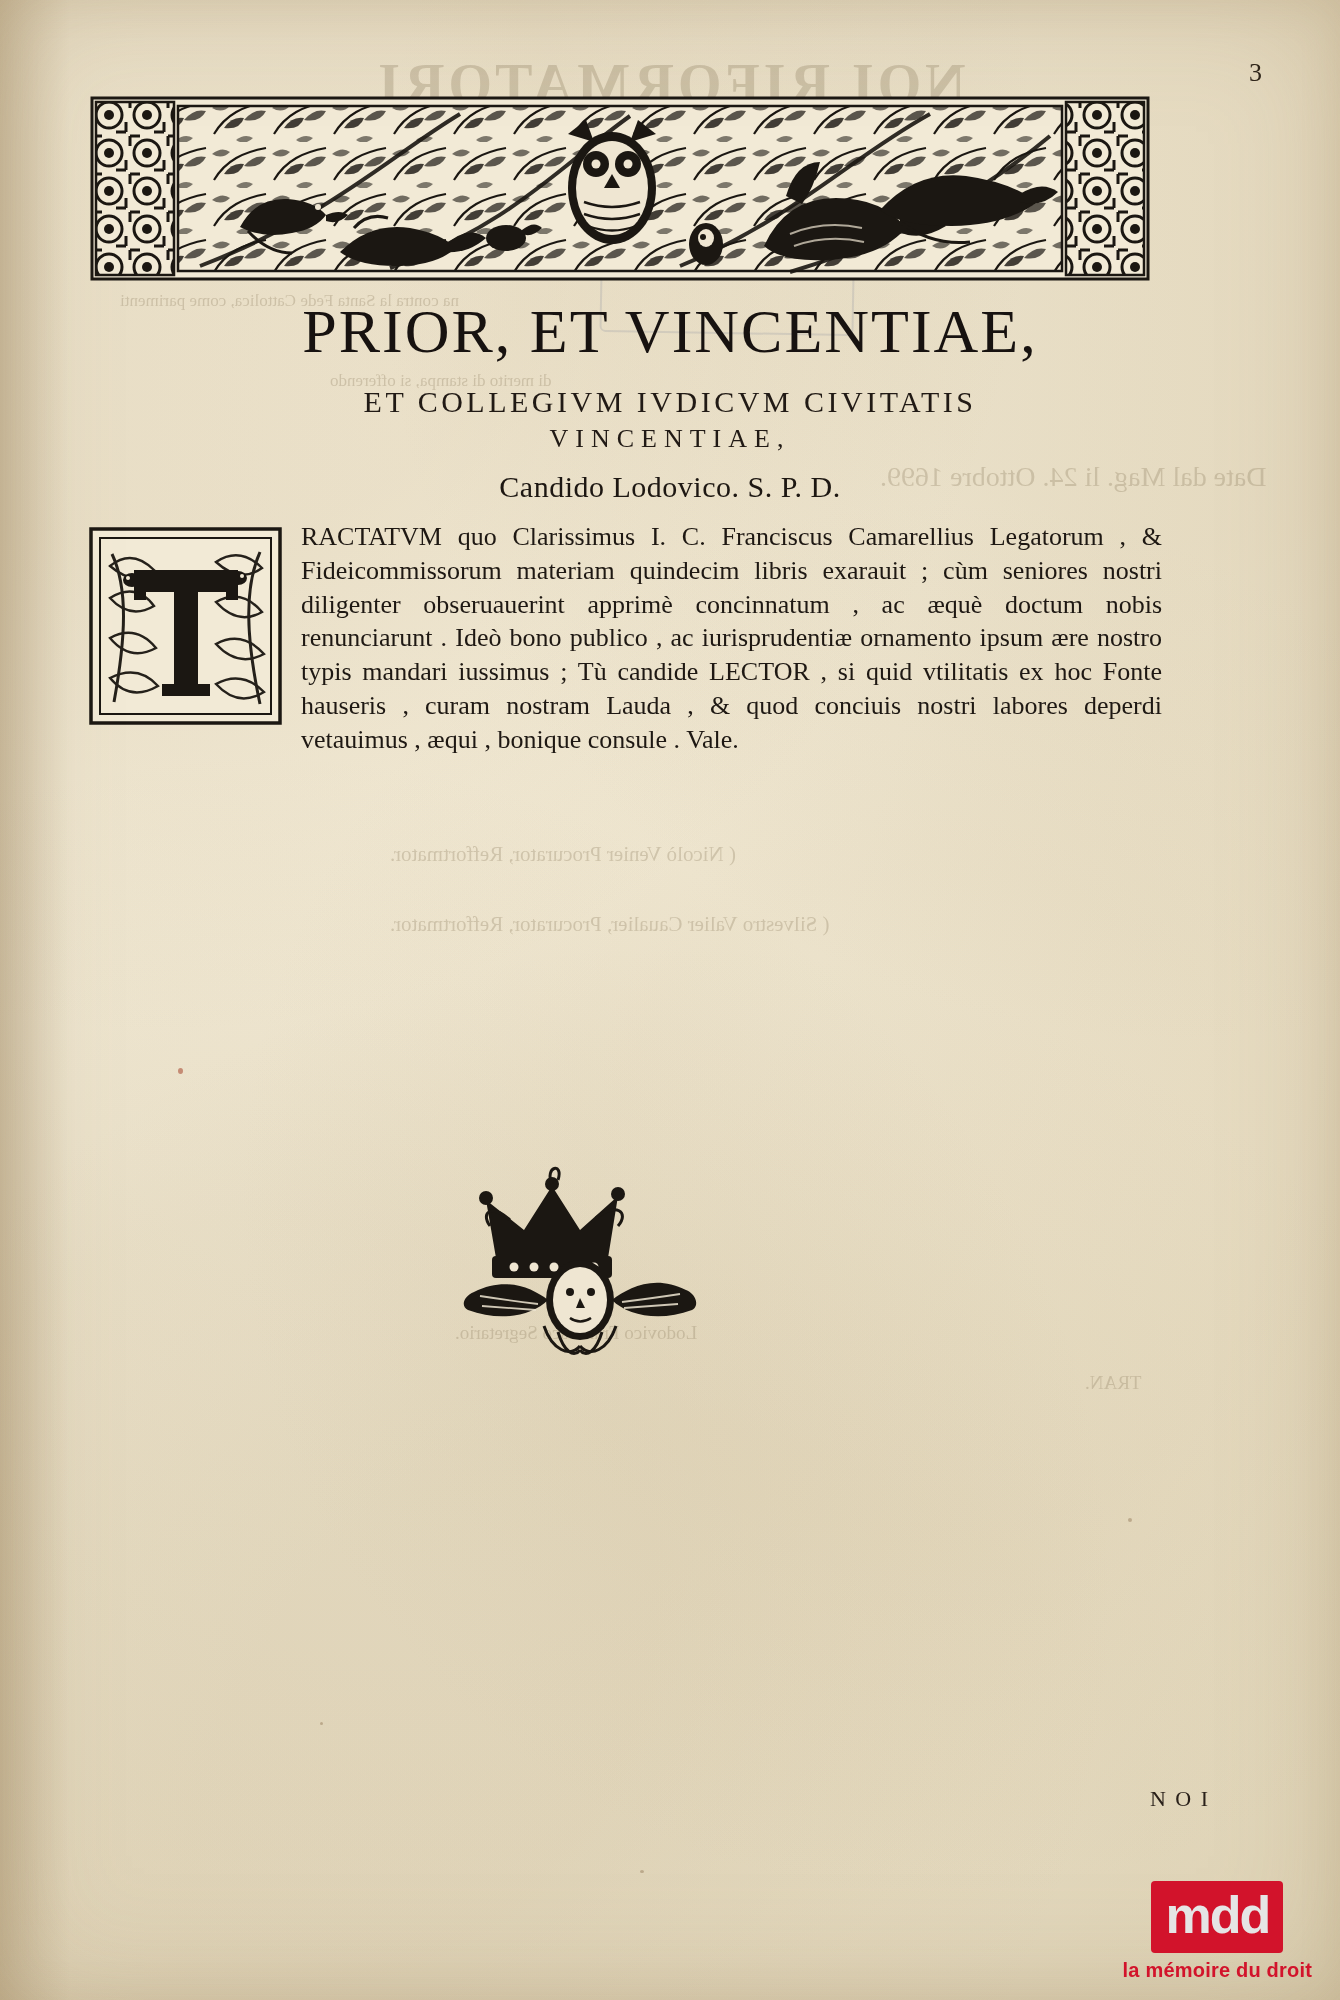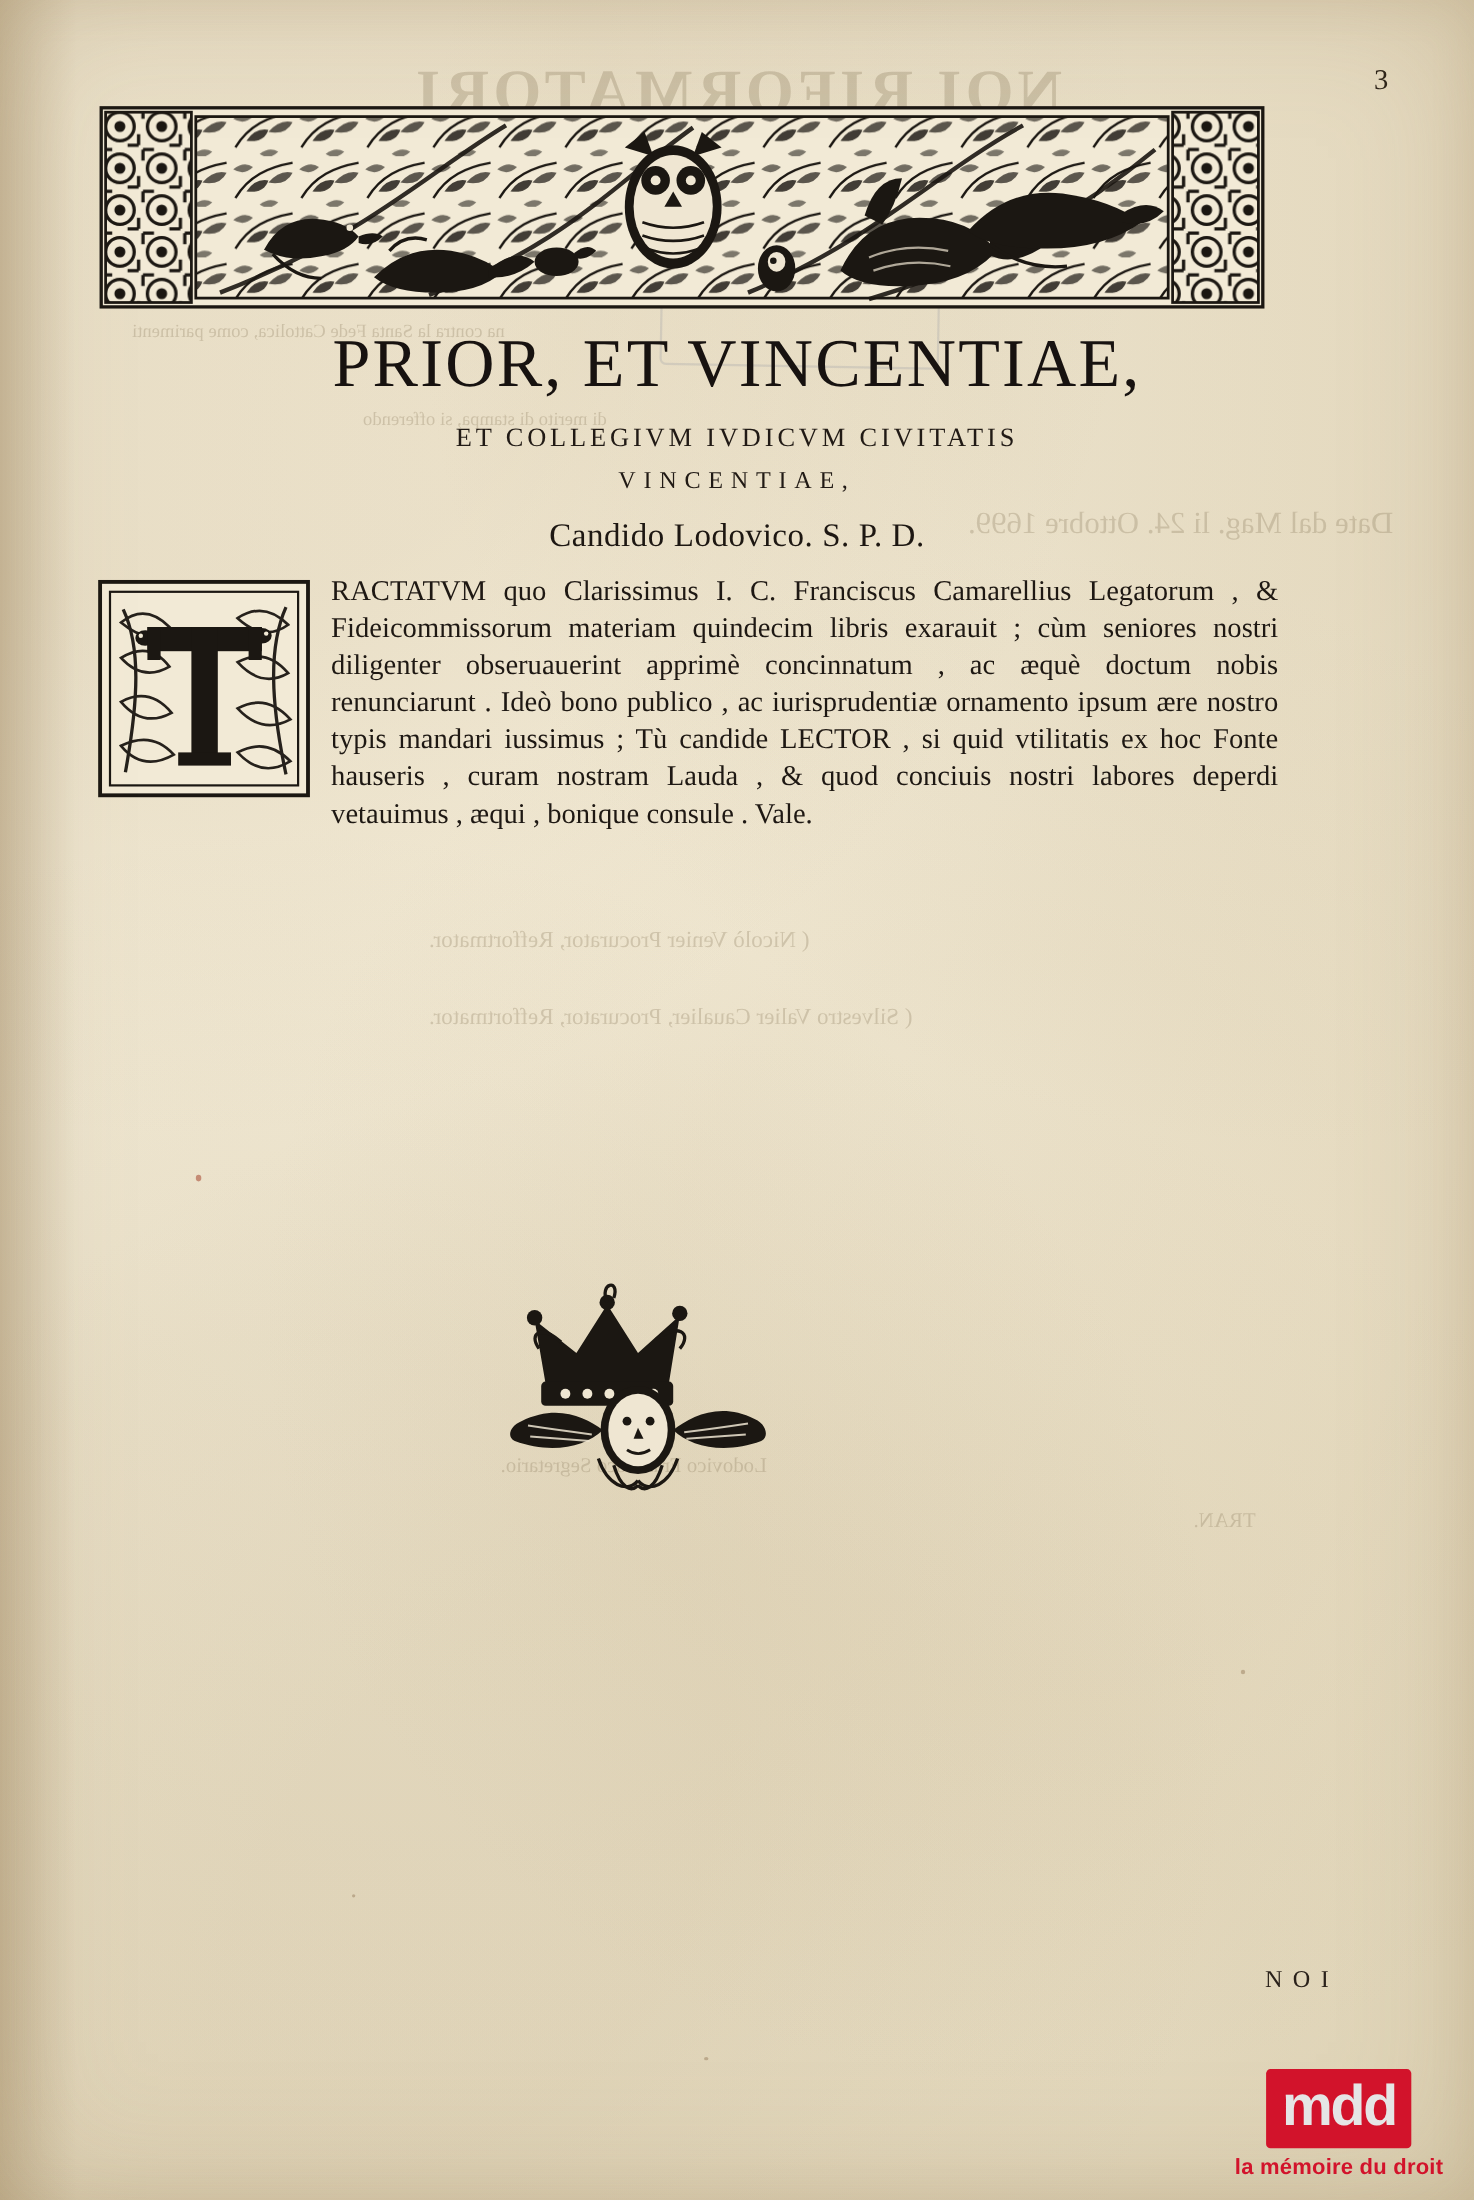--- a/index.html
+++ b/index.html
@@ -122,30 +122,30 @@
     line-height: 1;
     letter-spacing: 2px;
     color: #171210;
     font-family: "Liberation Serif", serif;
   }
   .title-sub1 {
     position: absolute;
     top: 385px;
     left: 0; right: 0;
     text-align: center;
-    font-size: 24px;
+    font-size: 30px;
     letter-spacing: 3.5px;
     color: #211a15;
   }
   .title-sub2 {
     position: absolute;
     top: 424px;
     left: 0; right: 0;
     text-align: center;
-    font-size: 22px;
+    font-size: 26px;
     letter-spacing: 7px;
     color: #211a15;
   }
   .title-salute {
     position: absolute;
     top: 470px;
     left: 0; right: 0;
     text-align: center;
     font-size: 30px;
     color: #1d1712;

